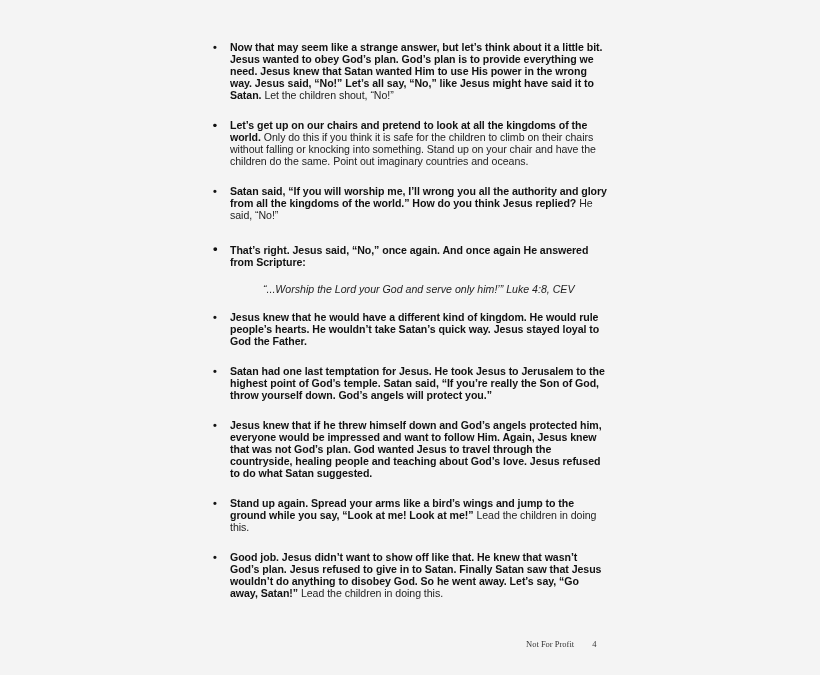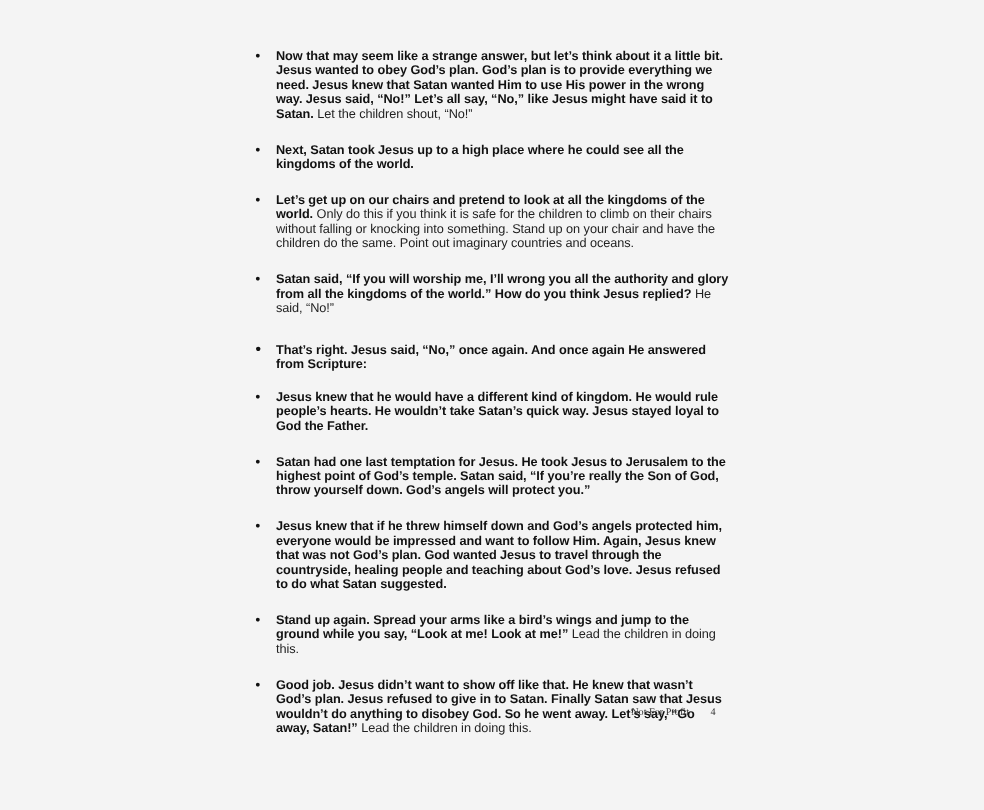--- a/index.html
+++ b/index.html
@@ -61,21 +61,21 @@
     .quote {
       position: relative;
       padding-left: 51px;
       font-style: italic;
       font-size: 10.6px;
       line-height: 12px;
       color: #222;
     }
     .footer {
       position: absolute;
-      top: 588px;
+      top: 639px;
       left: 526px;
       font-family: "Liberation Serif", serif;
       font-size: 8.5px;
       color: #333;
       white-space: nowrap;
     }
     .footer .page-num {
       margin-left: 18px;
     }
   </style>
@@ -86,38 +86,39 @@
 
   <ul class="bullet-list">
 
     <li class="item" style="margin-bottom:18px;">
       <span class="bullet">•</span>
       <span class="b">Now that may seem like a strange answer, but let’s think about it a little bit. Jesus wanted to obey God’s plan. God’s plan is to provide everything we need. Jesus knew that Satan wanted Him to use His power in the wrong way. Jesus said, “No!” Let’s all say, “No,” like Jesus might have said it to Satan.</span><span class="n"> Let the children shout, “No!”</span>
     </li>
 
     <li class="item" style="margin-bottom:18px;">
       <span class="bullet">•</span>
-      <span class="b">Next, Satan took Jesus up to a high place where he could see all the kingdoms of the world.</span><span class="n"></span>
+      <span class="n"></span>
     </li>
 
     <li class="item" style="margin-bottom:18px;">
       <span class="bullet">•</span>
       <span class="b">Let’s get up on our chairs and pretend to look at all the kingdoms of the world.</span><span class="n"> Only do this if you think it is safe for the children to climb on their chairs without falling or knocking into something. Stand up on your chair and have the children do the same. Point out imaginary countries and oceans.</span>
     </li>
 
     <li class="item" style="margin-bottom:23px;">
       <span class="bullet">•</span>
       <span class="b">Satan said, “If you will worship me, I’ll wrong you all the authority and glory from all the kingdoms of the world.” How do you think Jesus replied?</span><span class="n"> He said, “No!”</span>
     </li>
 
     <li class="item" style="margin-bottom:15px;">
       <span class="bullet big">•</span>
       <span class="b">That’s right. Jesus said, “No,” once again. And once again He answered from Scripture:</span><span class="n"></span>
     </li>
 
+    <li class="quote" style="margin-bottom:16px;">“...Worship the Lord your God and serve only him!’” Luke 4:8, CEV</li>
 
     <li class="item" style="margin-bottom:18px;">
       <span class="bullet">•</span>
       <span class="b">Jesus knew that he would have a different kind of kingdom. He would rule people’s hearts. He wouldn’t take Satan’s quick way. Jesus stayed loyal to God the Father.</span><span class="n"></span>
     </li>
 
     <li class="item" style="margin-bottom:18px;">
       <span class="bullet">•</span>
       <span class="b">Satan had one last temptation for Jesus. He took Jesus to Jerusalem to the highest point of God’s temple. Satan said, “If you’re really the Son of God, throw yourself down. God’s angels will protect you.”</span><span class="n"></span>
     </li>

